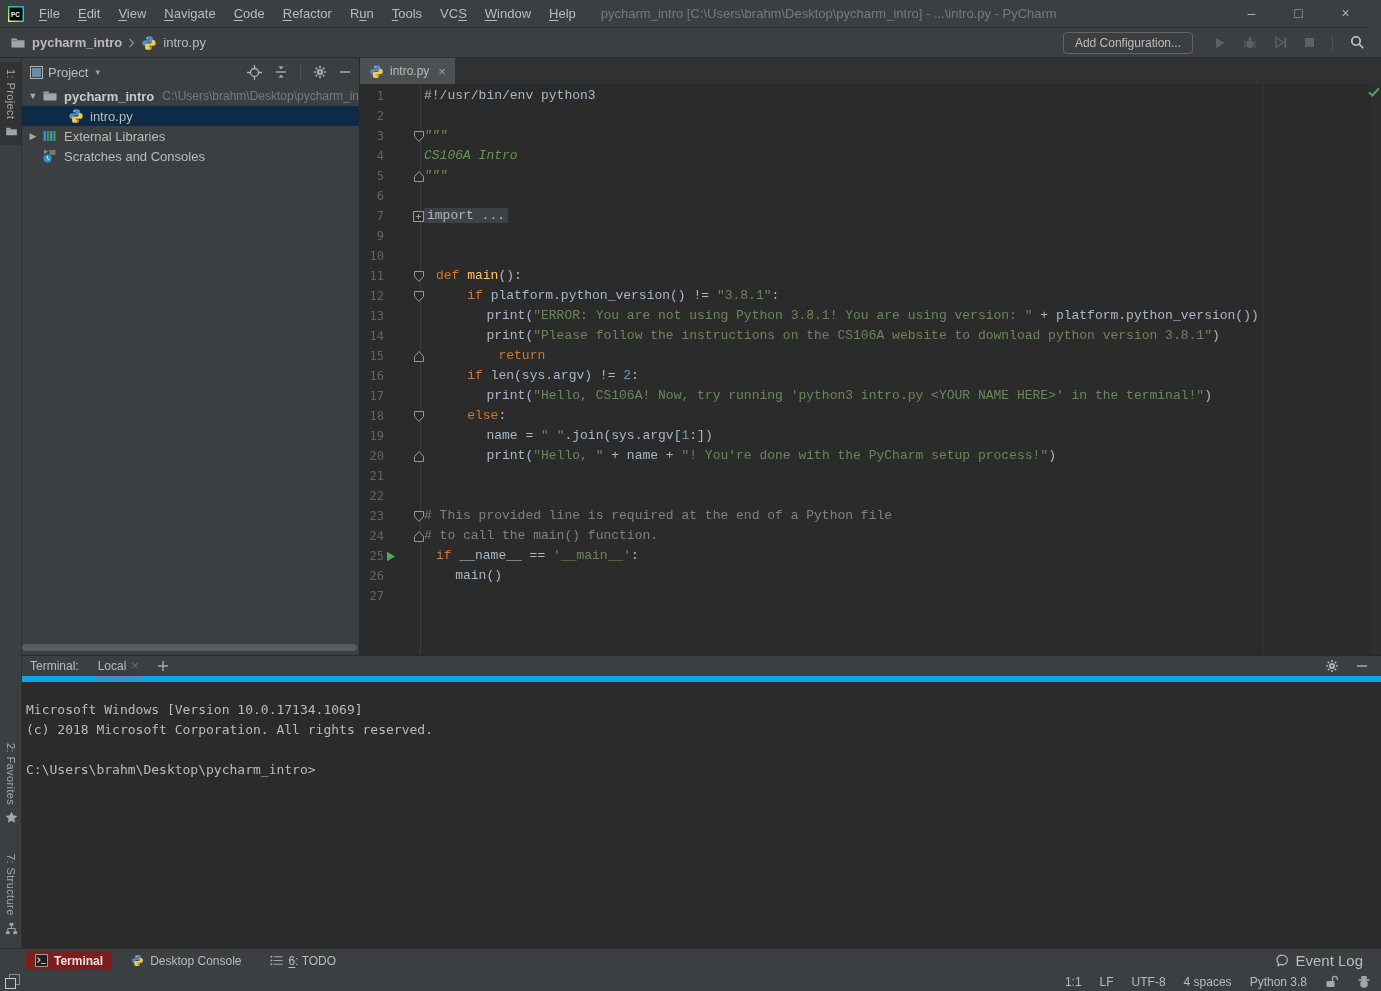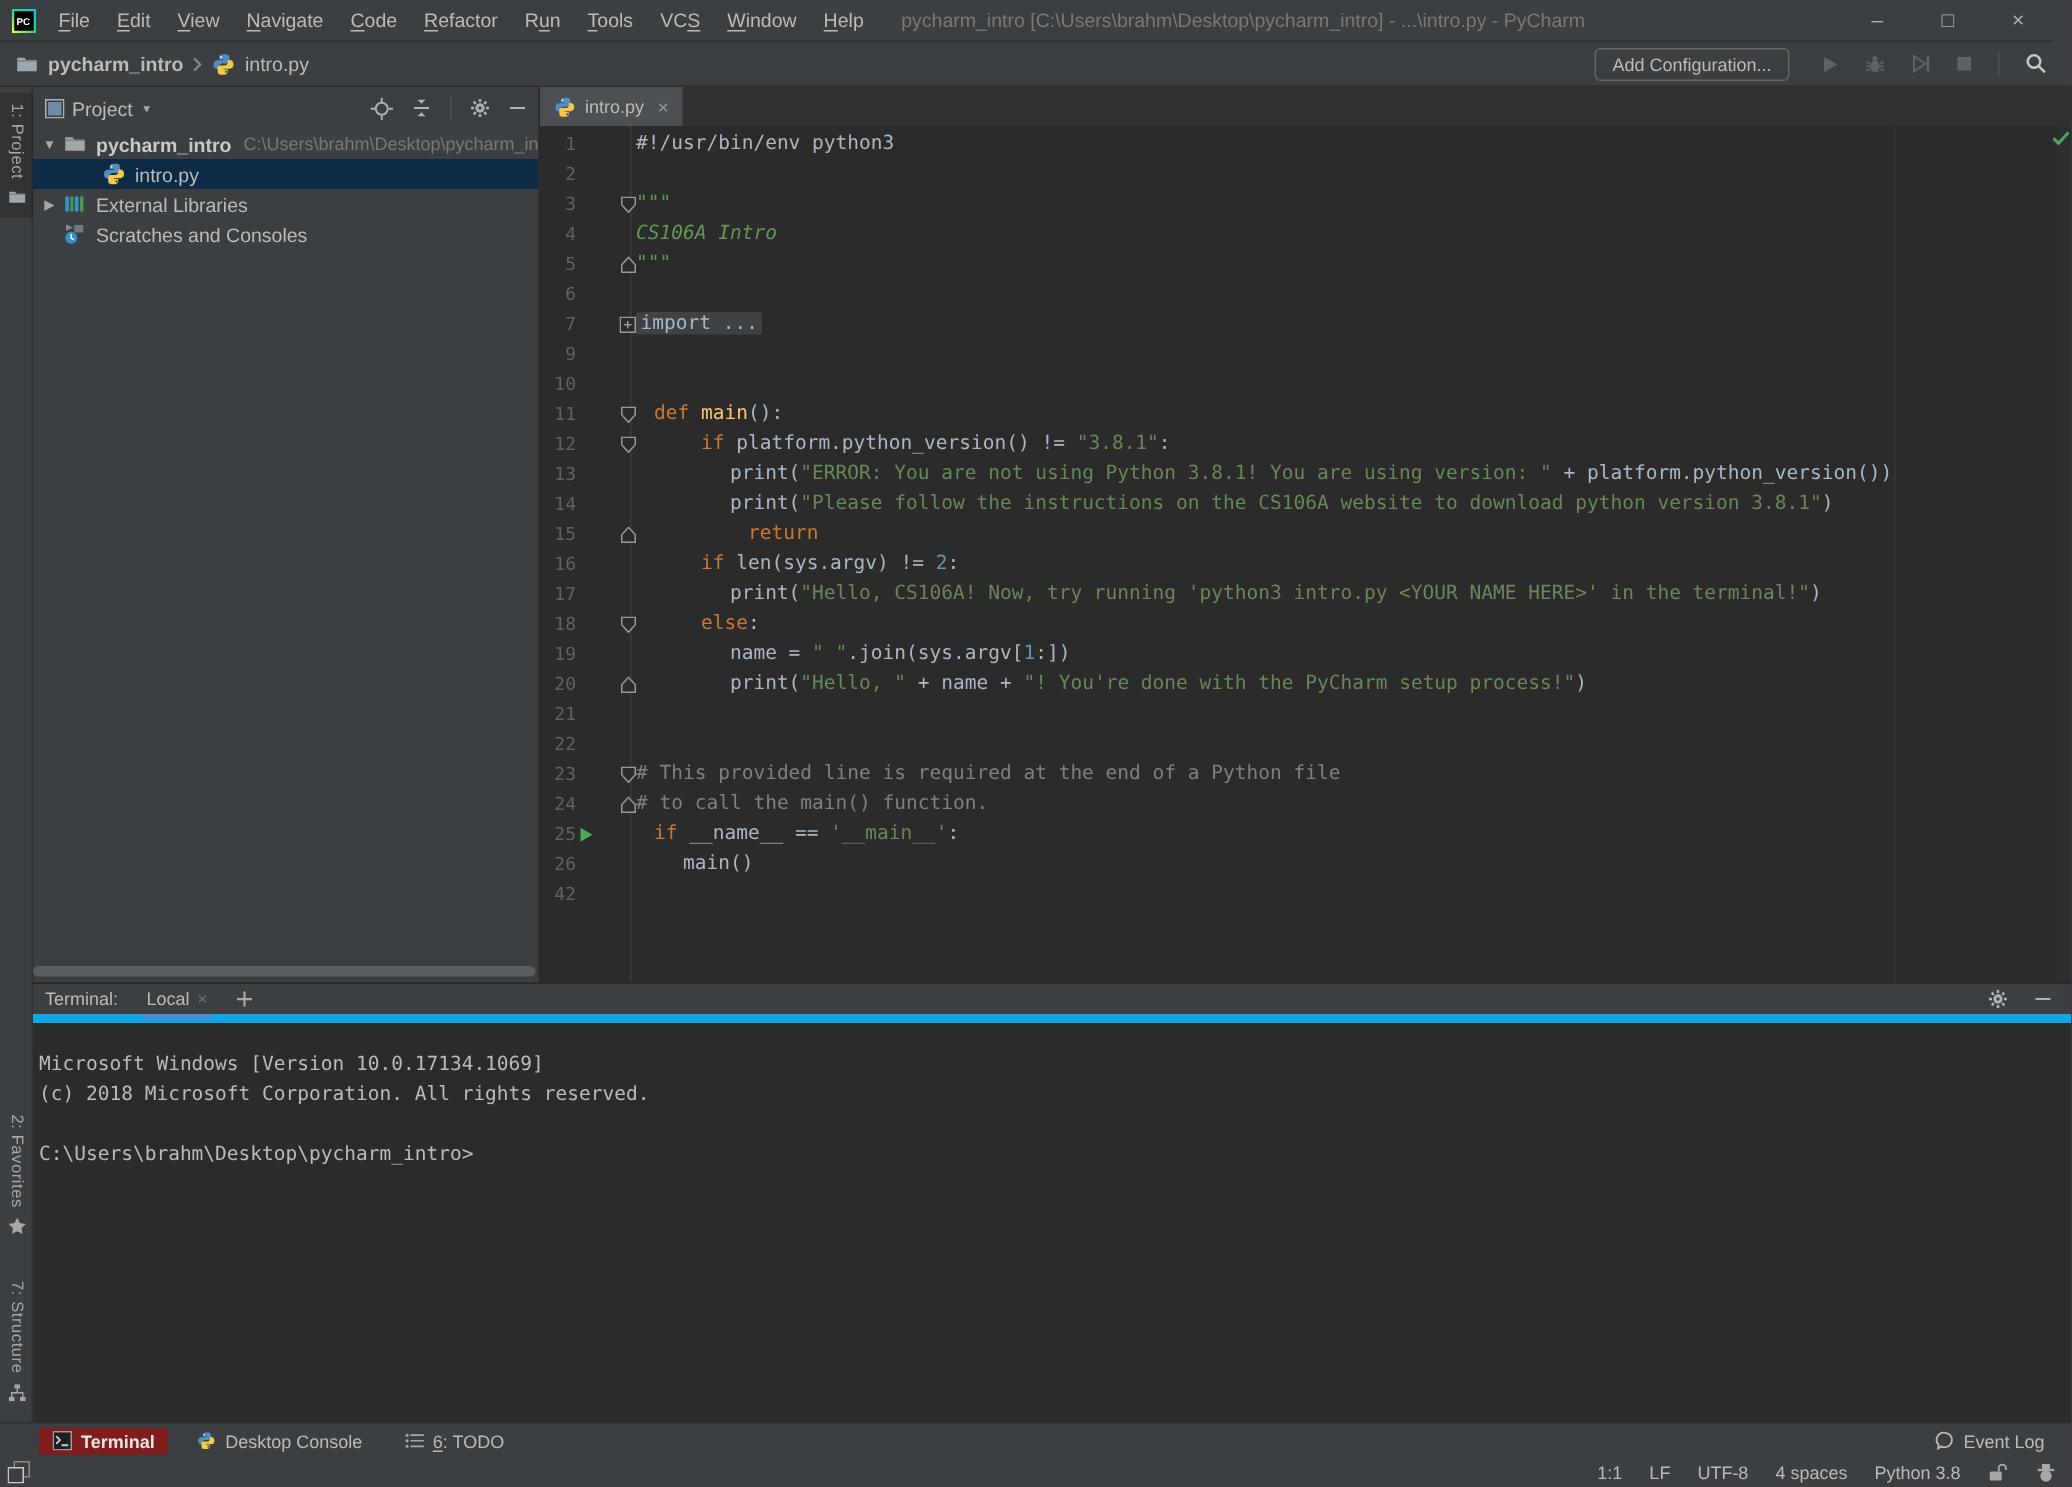--- a/index.html
+++ b/index.html
@@ -72,21 +72,21 @@
     font-family:"DejaVu Sans Mono", monospace; font-size:13px; overflow:hidden; }
   .gutterline { position:absolute; left:60px; top:0; bottom:0; width:1px; background:#393B3D; }
   .guide { position:absolute; left:903px; top:0; bottom:0; width:1px; background:rgba(255,255,255,.05); }
   .scrollstrip { position:absolute; right:0; top:0; bottom:0; width:10px; background:#313437; opacity:.45; }
   .inspect-ok { position:absolute; top:3px; right:1px; }
   .crow { display:flex; height:20px; line-height:20px; align-items:center; position:relative; }
   .lnum { width:24px; flex:none; text-align:right; color:#606366; font-size:12px; }
   .runc { width:14px; flex:none; display:flex; align-items:center; justify-content:center; }
   .foldc { width:21px; flex:none; display:flex; align-items:center; justify-content:flex-end; }
   .foldc svg { position:relative; left:5px; }
-  .ctext { padding-left:5px; white-space:pre; }
+  .ctext { padding-left:5px; white-space:pre;font-family:Liberation Mono, monospace; }
   .c-txt { color:#A9B7C6; } .c-kw { color:#CC7832;margin-left:12px; } .c-str { color:#6A8759; }
   .c-num { color:#6897BB; } .c-com { color:#808080; }
   .c-doc { color:#629755; font-style:italic; }
   .c-fn { color:#FFC66D; }
   .c-fold { color:#A9B7C6; background:#3E4244; border-radius:2px; padding:0 3px; }
 
   
   .terminal { position:absolute; left:22px; top:655px; right:0; bottom:43px; background:#2B2B2B; border-top:1px solid #282828; }
   .term-header { height:26px; background:#3C3F41; border-bottom:6px solid #0ea5e9; display:flex; align-items:center; padding-left:8px; font-size:12px; }
   .term-title { color:#BBBBBB; }
@@ -98,21 +98,21 @@
   .term-body { position:absolute; top:26px; left:0; right:0; bottom:0; padding:18px 0 0 4px;
     font-family:"DejaVu Sans Mono", monospace; font-size:13px; line-height:20px; color:#BBBBBB; }
   .term-line { white-space:pre; height:20px; }
 
   
   .btoolbar { position:absolute; left:0; right:0; top:948px; height:24px; background:#3C3F41;
     border-top:1px solid #2F2F2F; display:flex; align-items:center; padding-left:26px; gap:10px; }
   .tool-btn { display:flex; align-items:center; gap:6px; padding:2px 9px; font-size:12px; color:#BBBBBB; border-radius:2px; }
   .tool-btn svg { width:13px; height:13px; }
   .tool-btn.active { background:#7f1d1d; color:#E3E3E3; font-weight:bold; }
-  .eventlog { margin-left:auto; margin-right:18px; display:flex; align-items:center; gap:6px; font-size:12px; color:#BBBBBB; }
+  .eventlog { margin-left:auto; margin-right:18px; display:flex; align-items:center; gap:6px; font-size:15px; color:#BBBBBB; }
 
   
   .statusbar { position:absolute; left:0; right:0; top:972px; height:19px; background:#3C3F41;
     display:flex; align-items:center; font-size:12px; color:#BBBBBB; padding:0 10px 0 5px;gap:44px; }
   .sb-right { margin-left:auto; display:flex; align-items:center; gap:18px; }
   .status-item { white-space:nowrap; }
 </style>
 </head>
 <body>
 
@@ -558,21 +558,21 @@
           <span class="foldc"></span>
           <span class="ctext"><span class="c-kw">if </span><span class="c-txt">__name__ == </span><span class="c-str">'__main__'</span><span class="c-txt">:</span></span>
         </div>
         <div class="crow">
           <span class="lnum">26</span>
           <span class="runc"></span>
           <span class="foldc"></span>
           <span class="ctext"><span class="c-txt">    main()</span></span>
         </div>
         <div class="crow">
-          <span class="lnum">42</span>
+          <span class="lnum">27</span>
           <span class="runc"></span>
           <span class="foldc"></span>
           <span class="ctext"></span>
         </div>
       </div>
   </div>
 </div>
 
 <div class="terminal">
   <div class="term-header">

